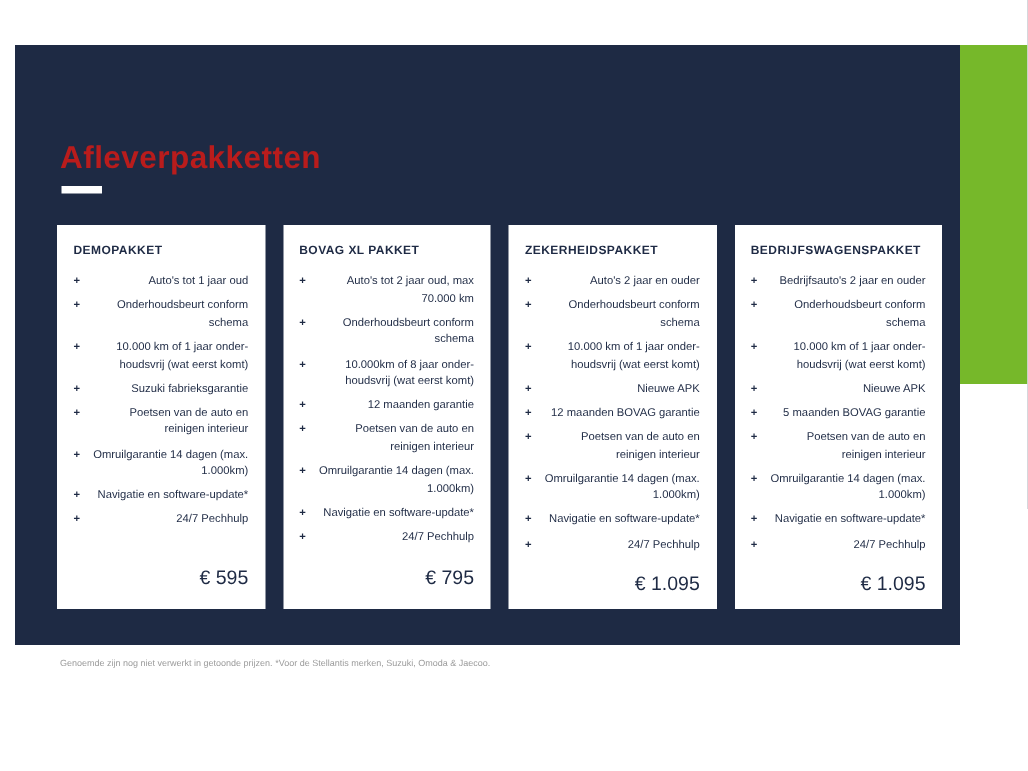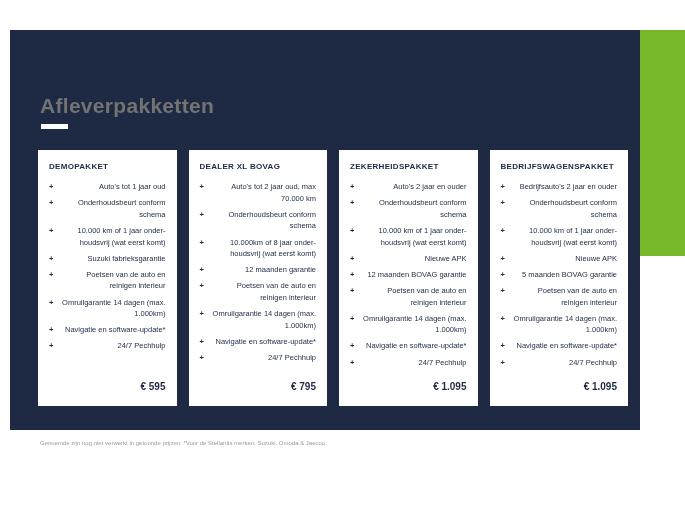--- a/index.html
+++ b/index.html
@@ -26,21 +26,21 @@
     position:absolute;
     left:640px;top:30px;
     width:45px;height:226px;
     background:var(--green);
   }
   .page-title{
     position:absolute;
     left:40px;top:80px;
     font-size:21px;
     font-weight:bold;
-    color:#737373;
+    color:#b91c1c;
     letter-spacing:0.3px;
     text-align:center;
   }
   .title-underline{
     position:absolute;
     left:41px;top:124px;
     width:27px;height:5px;
     background:#ffffff;
   }
   .cards{
@@ -84,22 +84,22 @@
     color:var(--navy);
   }
   .ftext{
     flex:1 1 auto;
     min-width:0;
     text-align:right;
   }
   .price{
     margin-top:auto;
     align-self:flex-end;
-    font-size:10px;
-    font-weight:bold;
+    font-size:13px;
+    font-weight:normal;
     color:var(--navy);
     padding-top:8px;
   }
   .footnote{
     position:absolute;
     left:40px;top:440px;
     font-size:6px;
     color:var(--footnote-color);
   }
 </style>
@@ -147,21 +147,21 @@
           </li>
           <li>
             <span class="bullet">+</span>
             <span class="ftext">24/7 Pechhulp</span>
           </li>
         </ul>
     <div class="price">€ 595</div>
   </div>
 
   <div class="card">
-    <h2 class="card-title">DEALER XL BOVAG</h2>
+    <h2 class="card-title">BOVAG XL PAKKET</h2>
     <ul class="feature-list">
           <li>
             <span class="bullet">+</span>
             <span class="ftext">Auto's tot 2 jaar oud, max 70.000 km</span>
           </li>
           <li>
             <span class="bullet">+</span>
             <span class="ftext">Onderhoudsbeurt conform schema</span>
           </li>
           <li>

